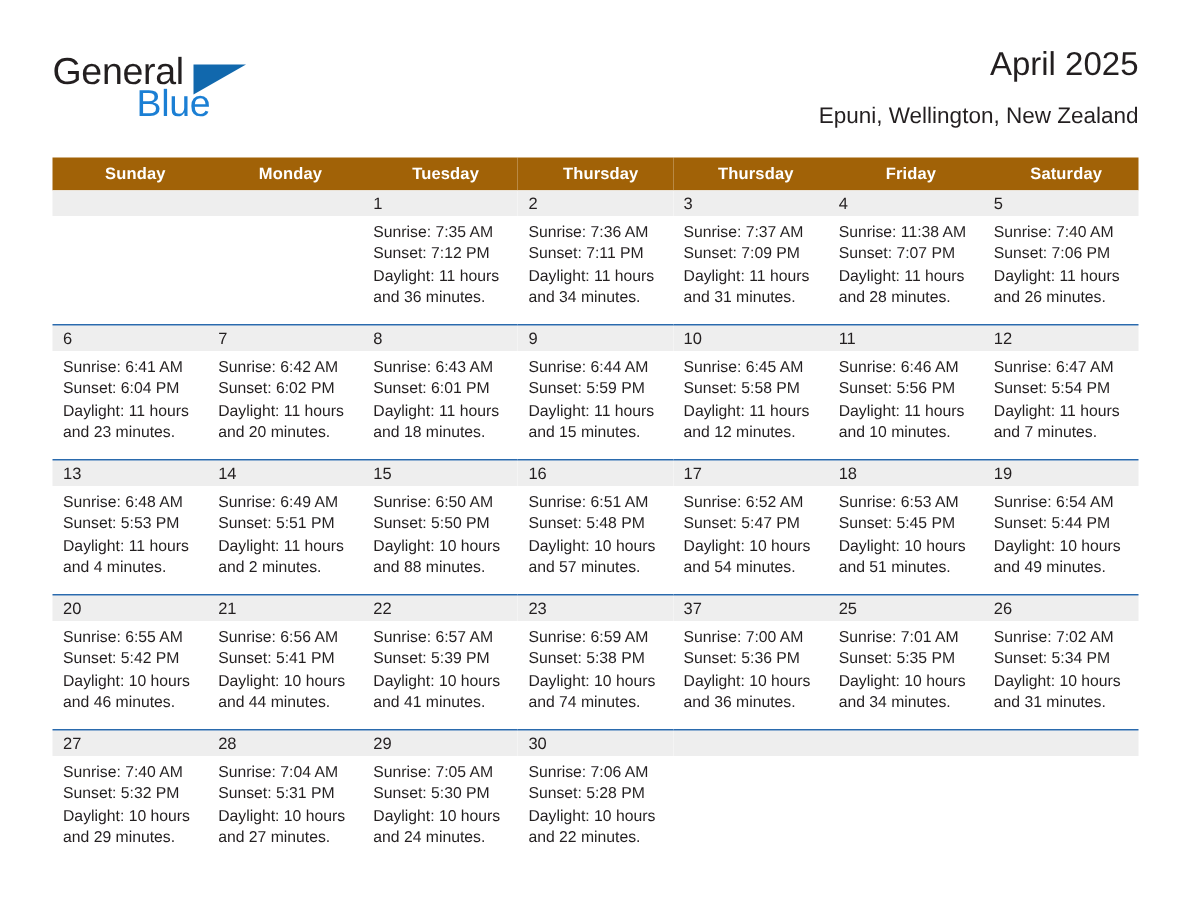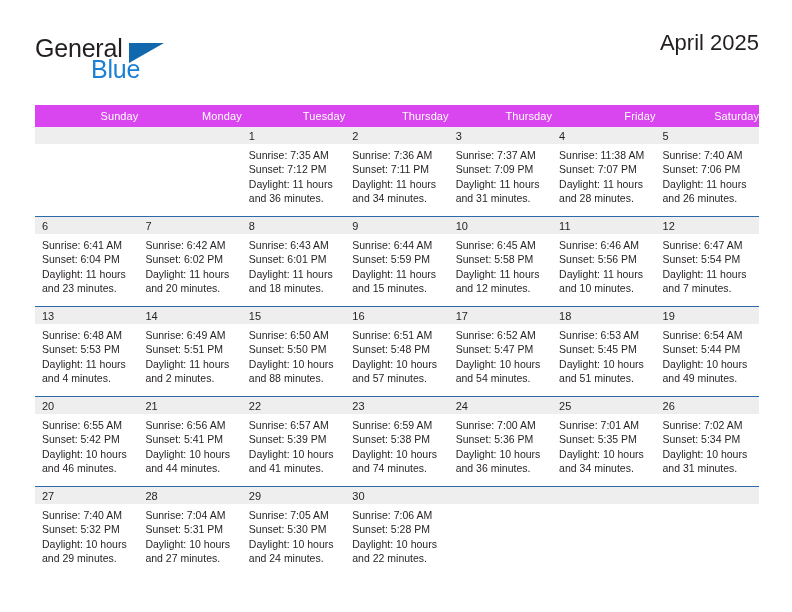--- a/index.html
+++ b/index.html
@@ -88,25 +88,25 @@
   
   .calendar {
     position: absolute;
     left: 35px;
     top: 105px;
     width: 724px;
     border-collapse: collapse;
     table-layout: fixed;
   }
   .calendar th {
-    background: #d946ef;
+    background: #a16207;
     color: #ffffff;
     font-size: 11px;
-    font-weight: normal;
-    text-align: right;
+    font-weight: bold;
+    text-align: center;
     padding: 5px 0 5px 7px;
     height: 20px;
     box-sizing: border-box;
     vertical-align: middle;
     letter-spacing: 0.1px;
   }
   .calendar td {
     width: 103.43px;
     height: 89px;
     padding: 0;
@@ -146,20 +146,21 @@
 
   <div class="header">
     <div class="logo">
       <span class="logo-general">General</span>
       <span class="logo-flag"></span>
       <span class="logo-blue">Blue</span>
     </div>
 
     <div class="title-block">
       <div class="cal-title">April 2025</div>
+      <div class="cal-subtitle">Epuni, Wellington, New Zealand</div>
     </div>
   </div>
 
   <table class="calendar">
     <thead>
       <tr>
         <th>Sunday</th>
         <th>Monday</th>
         <th>Tuesday</th>
         <th>Thursday</th>
@@ -395,21 +396,21 @@
           <td>
             <div class="daynum-band">23</div>
             <div class="cell-body">
               <div>Sunrise: 6:59 AM</div>
               <div>Sunset: 5:38 PM</div>
               <div>Daylight: 10 hours</div>
               <div>and 74 minutes.</div>
             </div>
           </td>
           <td>
-            <div class="daynum-band">24</div>
+            <div class="daynum-band">37</div>
             <div class="cell-body">
               <div>Sunrise: 7:00 AM</div>
               <div>Sunset: 5:36 PM</div>
               <div>Daylight: 10 hours</div>
               <div>and 36 minutes.</div>
             </div>
           </td>
           <td>
             <div class="daynum-band">25</div>
             <div class="cell-body">

